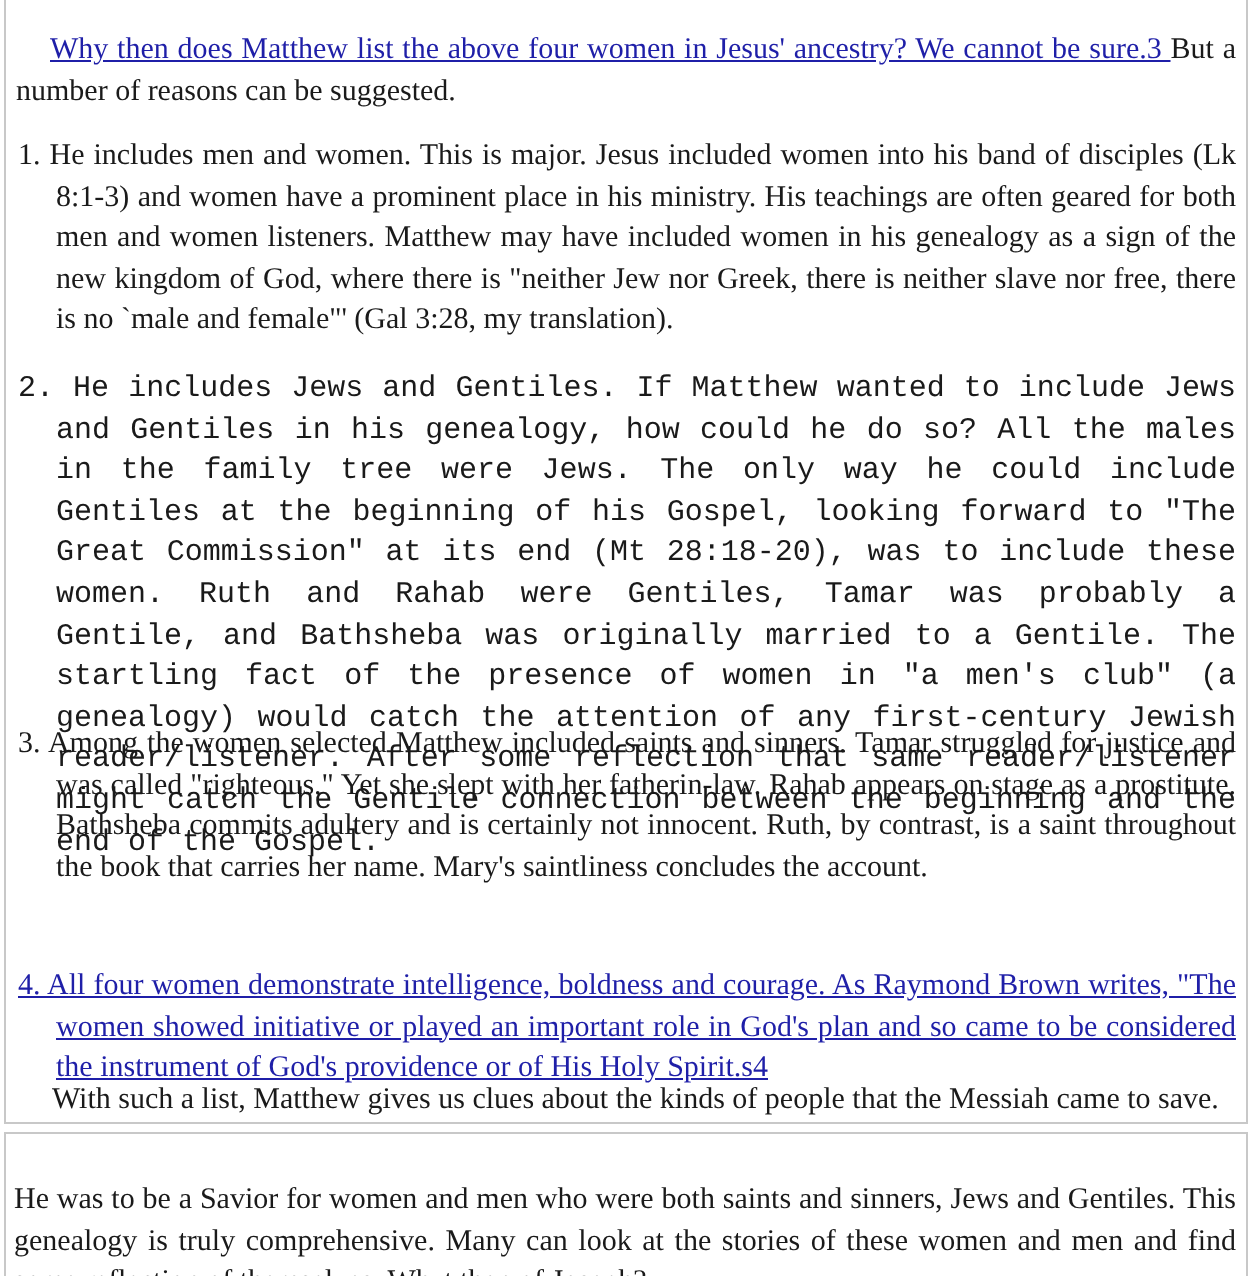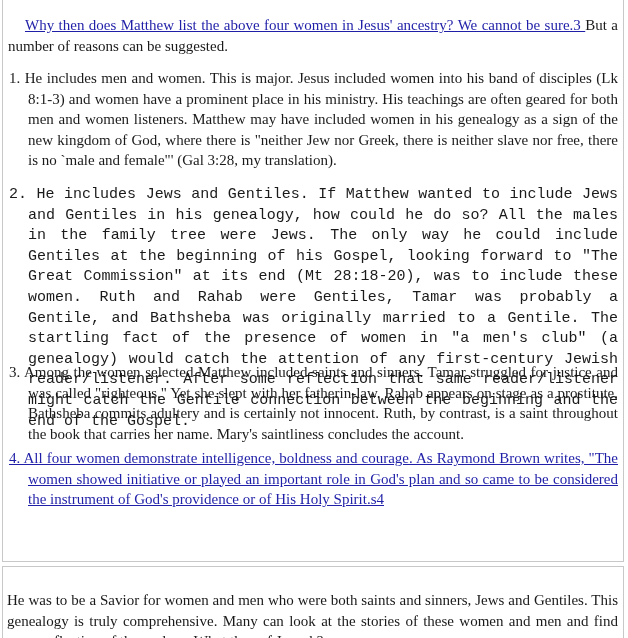--- a/index.html
+++ b/index.html
@@ -47,21 +47,21 @@
       left: 6px;
       right: 5px;
       padding-left: 19px;
       text-indent: -19px;
       text-align: justify;
       margin-top: 12px;
     }
     #item-1 { top: 58px; }
     #item-2 { top: 175px; font-family: Liberation Mono, monospace; }
     #item-3 { top: 352px; }
-    #item-4 { top: 438px; }
+    #item-4 { top: 473px; }
     .closing {
       position: absolute;
       top: 527px;
       left: 6px;
       right: 5px;
       text-indent: 17px;
       text-align: justify;
       white-space: nowrap;
     }
     a.link {
@@ -83,17 +83,18 @@
   <p class="intro"><a class="link" href="#">Why then does Matthew list the above four women in Jesus' ancestry? We cannot be sure.3 </a><span>But a number of reasons can be suggested.</span></p>
 
   <p class="list-item" id="item-1">1. He includes men and women. This is major. Jesus included women into his band of disciples (Lk 8:1-3) and women have a prominent place in his ministry. His teachings are often geared for both men and women listeners. Matthew may have included women in his genealogy as a sign of the new kingdom of God, where there is "neither Jew nor Greek, there is neither slave nor free, there is no `male and female"' (Gal 3:28, my translation).</p>
 
   <p class="list-item" id="item-2">2. He includes Jews and Gentiles. If Matthew wanted to include Jews and Gentiles in his genealogy, how could he do so? All the males in the family tree were Jews. The only way he could include Gentiles at the beginning of his Gospel, looking forward to "The Great Commission" at its end (Mt 28:18-20), was to include these women. Ruth and Rahab were Gentiles, Tamar was probably a Gentile, and Bathsheba was originally married to a Gentile. The startling fact of the presence of women in "a men's club" (a genealogy) would catch the attention of any first-century Jewish reader/listener. After some reflection that same reader/listener might catch the Gentile connection between the beginning and the end of the Gospel.</p>
 
   <p class="list-item" id="item-3">3. Among the women selected Matthew included saints and sinners. Tamar struggled for justice and was called "righteous." Yet she slept with her fatherin-law. Rahab appears on stage as a prostitute. Bathsheba commits adultery and is certainly not innocent. Ruth, by contrast, is a saint throughout the book that carries her name. Mary's saintliness concludes the account.</p>
 
   <p class="list-item" id="item-4"><a class="link" href="#">4. All four women demonstrate intelligence, boldness and courage. As Raymond Brown writes, "The women showed initiative or played an important role in God's plan and so came to be considered the instrument of God's providence or of His Holy Spirit.s4</a></p>
 
+  <p class="closing">With such a list, Matthew gives us clues about the kinds of people that the Messiah came to save.</p>
 </div>
 
 <div class="box" id="box-2">
   <p class="summary">He was to be a Savior for women and men who were both saints and sinners, Jews and Gentiles. This genealogy is truly comprehensive. Many can look at the stories of these women and men and find some reflection of themselves. What then of Joseph?</p>
 </div>
 
 </body></html>

